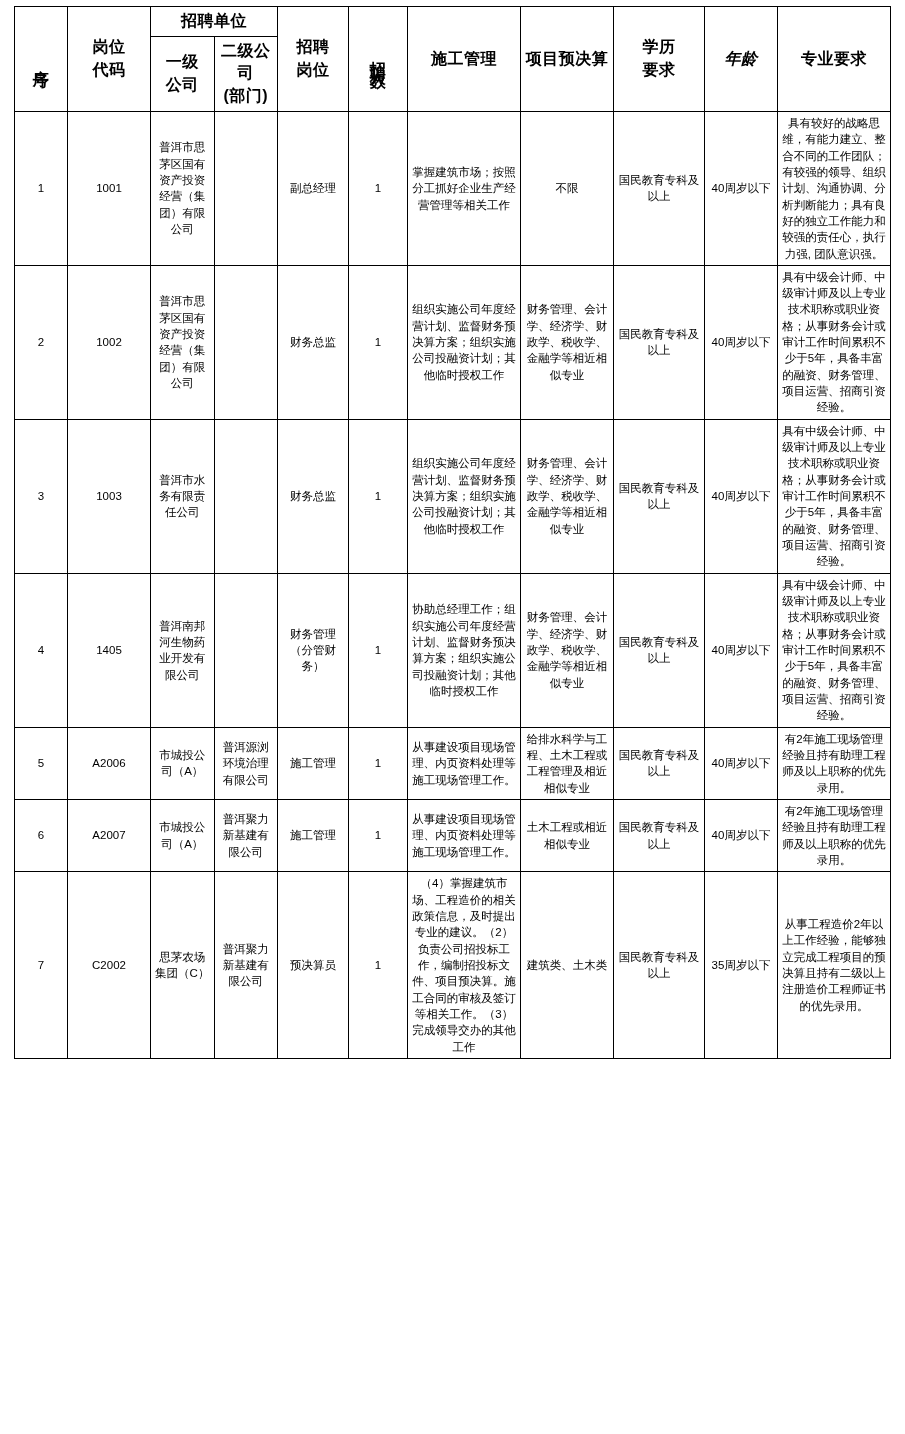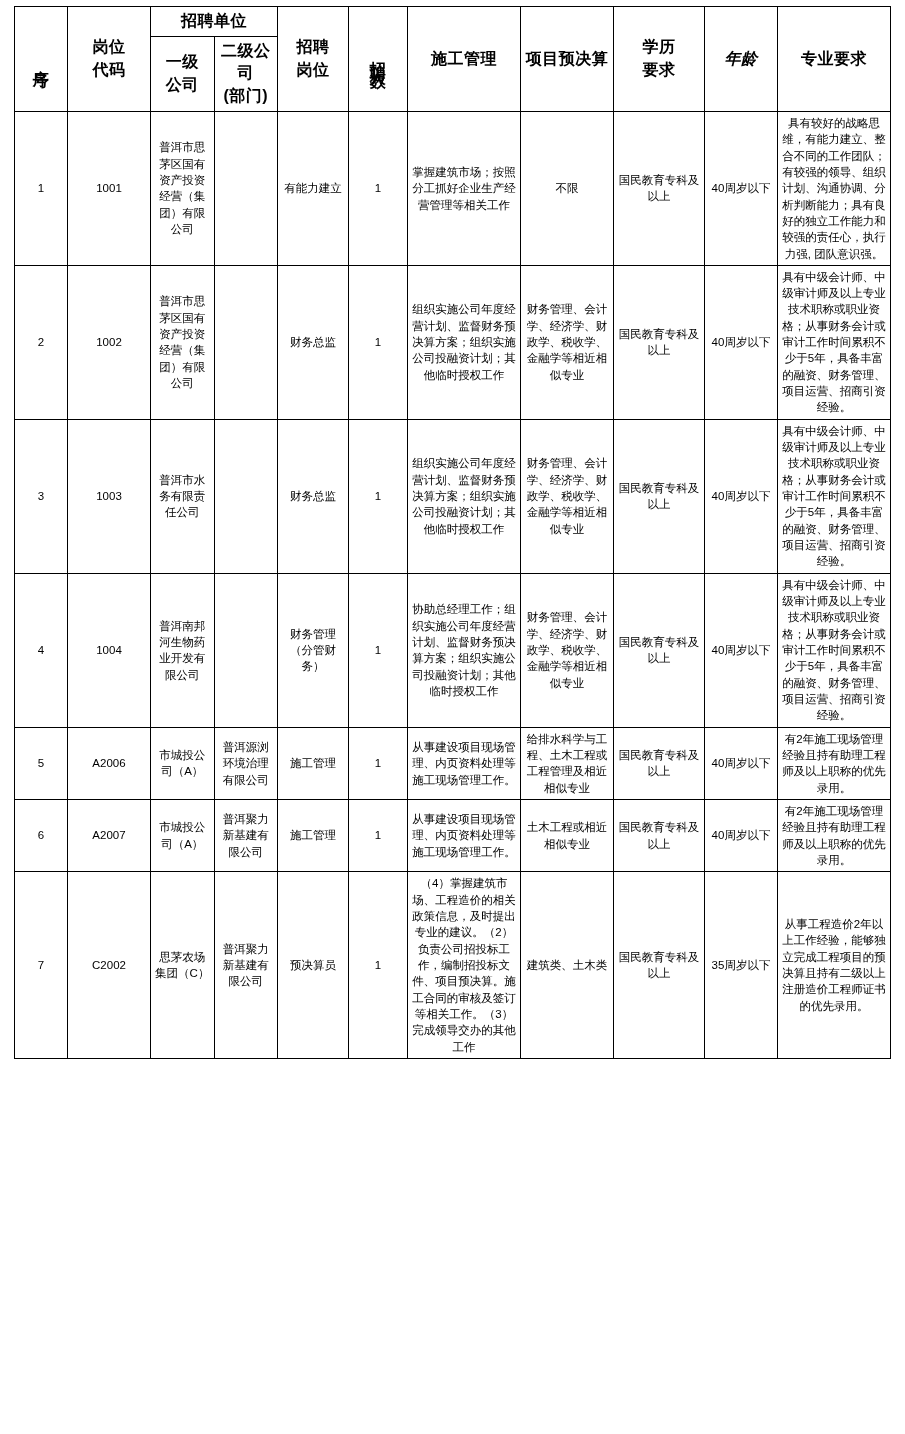--- a/index.html
+++ b/index.html
@@ -85,21 +85,21 @@
         <th class="h-c1">一级<br>公司</th>
         <th class="h-c2">二级公司<br>(部门)</th>
       </tr>
     </thead>
     <tbody>
       <tr>
         <td class="seq">1</td>
         <td class="code">1001</td>
         <td class="c1">普洱市思茅区国有资产投资经营（集团）有限公司</td>
         <td class="c2"></td>
-        <td class="post">有能力建立</td>
+        <td class="post">副总经理</td>
         <td class="num">1</td>
         <td class="duty">掌握建筑市场；按照分工抓好企业生产经营管理等相关工作</td>
         <td class="major">不限</td>
         <td class="edu">国民教育专科及以上</td>
         <td class="age">40周岁以下</td>
         <td class="other">具有较好的战略思维，有能力建立、整合不同的工作团队；有较强的领导、组织计划、沟通协调、分析判断能力；具有良好的独立工作能力和较强的责任心，执行力强, 团队意识强。</td>
       </tr>
       <tr>
         <td class="seq">2</td>
         <td class="code">1002</td>
@@ -121,21 +121,21 @@
         <td class="post">财务总监</td>
         <td class="num">1</td>
         <td class="duty">组织实施公司年度经营计划、监督财务预决算方案；组织实施公司投融资计划；其他临时授权工作</td>
         <td class="major">财务管理、会计学、经济学、财政学、税收学、金融学等相近相似专业</td>
         <td class="edu">国民教育专科及以上</td>
         <td class="age">40周岁以下</td>
         <td class="other">具有中级会计师、中级审计师及以上专业技术职称或职业资格；从事财务会计或审计工作时间累积不少于5年，具备丰富的融资、财务管理、项目运营、招商引资经验。</td>
       </tr>
       <tr>
         <td class="seq">4</td>
-        <td class="code">1004</td>
+        <td class="code">1405</td>
         <td class="c1">普洱南邦河生物药业开发有限公司</td>
         <td class="c2"></td>
         <td class="post">财务管理（分管财务）</td>
         <td class="num">1</td>
         <td class="duty">协助总经理工作；组织实施公司年度经营计划、监督财务预决算方案；组织实施公司投融资计划；其他临时授权工作</td>
         <td class="major">财务管理、会计学、经济学、财政学、税收学、金融学等相近相似专业</td>
         <td class="edu">国民教育专科及以上</td>
         <td class="age">40周岁以下</td>
         <td class="other">具有中级会计师、中级审计师及以上专业技术职称或职业资格；从事财务会计或审计工作时间累积不少于5年，具备丰富的融资、财务管理、项目运营、招商引资经验。</td>
       </tr>

